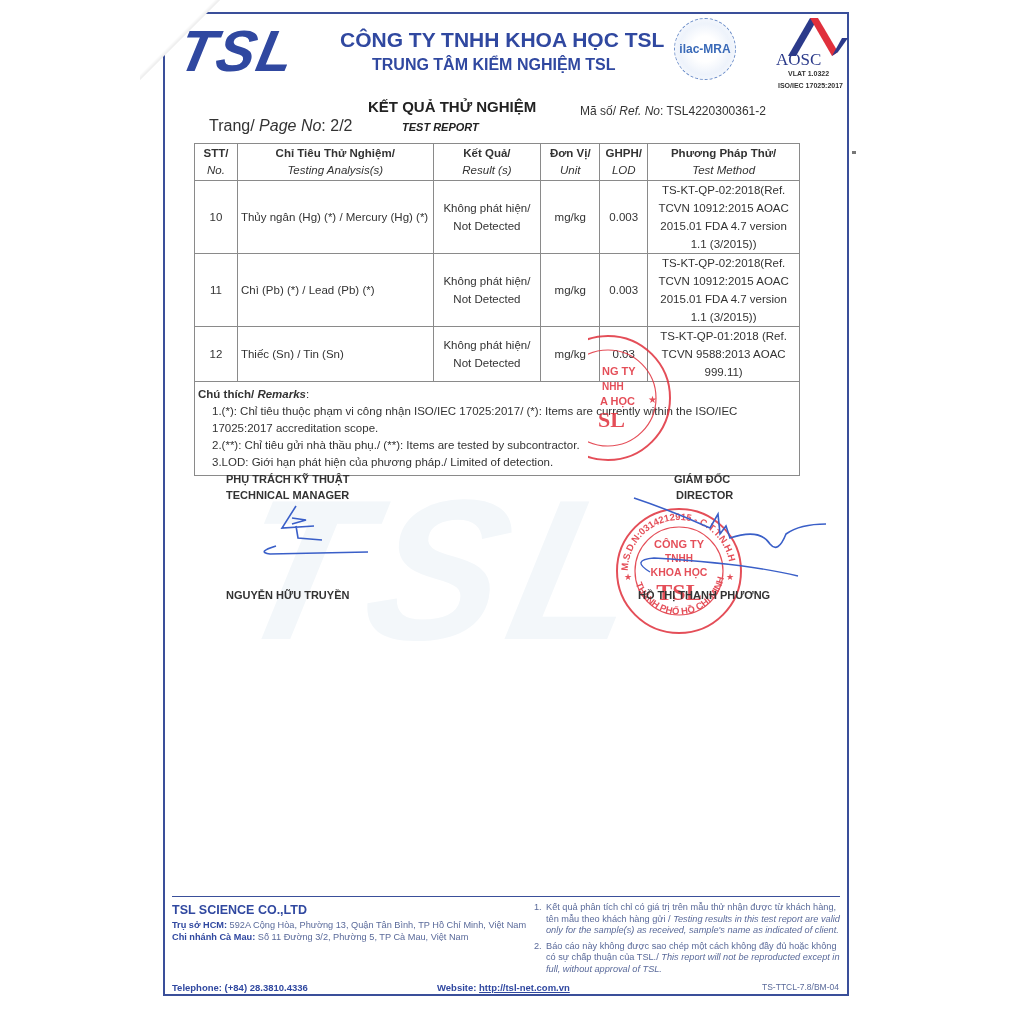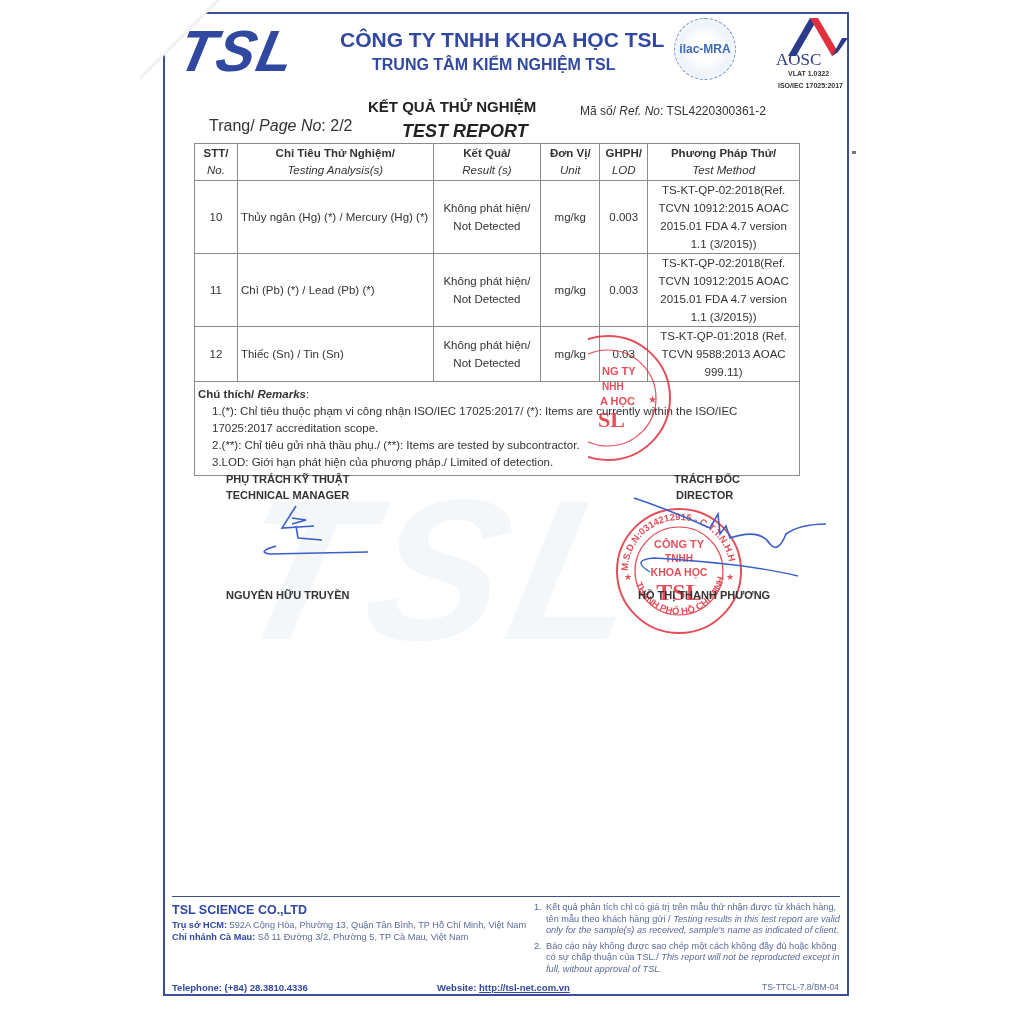--- a/index.html
+++ b/index.html
@@ -36,21 +36,21 @@
     background: radial-gradient(circle, #ffffff 30%, #eef3fb 60%, #ffffff 100%);
   }
   .ilac span { font-size: 12px; color: #3a6ab8; font-weight: bold; }
   .aosc { position: absolute; left: 752px; top: 16px; width: 80px; height: 80px; margin-left: 22px; }
   .aosc .mark { position: absolute; left: 6px; top: 0; }
   .aosc .aosc-text { position: absolute; left: 2px; top: 34px; font-family: "Liberation Serif", serif; font-size: 17px; color: #2b3a8a; }
   .aosc .vlat { position: absolute; left: 14px; top: 54px; font-size: 7px; font-weight: bold; color: #333; white-space: nowrap; }
   .aosc .iso { position: absolute; left: 4px; top: 66px; font-size: 7px; font-weight: bold; color: #333; white-space: nowrap; }
 
   .report-title-vn { position: absolute; left: 368px; top: 98px; font-size: 15px; font-weight: bold; color: #222; white-space: nowrap; }
-  .report-title-en { position: absolute; left: 402px; top: 121px; font-size: 18px; font-weight: bold; font-style: italic; color: #222; white-space: nowrap; }
+  .report-title-en { position: absolute; left: 402px; top: 121px; font-size: 11px; font-weight: bold; font-style: italic; color: #222; white-space: nowrap; }
   .page-no { position: absolute; left: 209px; top: 117px; font-size: 16px; color: #333; white-space: nowrap; }
   .ref-no { position: absolute; left: 580px; top: 104px; font-size: 12px; color: #333; white-space: nowrap; }
   .ital { font-style: italic; }
 
   table.results {
     position: absolute; left: 194px; top: 143px; width: 606px; border-collapse: collapse;
     font-size: 11.5px; color: #333;
   }
   table.results td, table.results th {
     border: 1px solid #8a8a8a; padding: 0 3px; text-align: center; vertical-align: middle; font-weight: normal;
@@ -219,21 +219,21 @@
 </svg>
 
 <div class="sig-label" style="left:226px; top:473px;">PHỤ TRÁCH KỸ THUẬT</div>
 <div class="sig-label" style="left:226px; top:489px;">TECHNICAL MANAGER</div>
 <svg class="signature" style="left:252px; top:500px;" width="120" height="62" viewBox="0 0 120 62">
   <path d="M44 6 L30 28 L62 26 M40 18 L54 20 L40 24 M44 26 L46 38 L70 40" fill="none" stroke="#3a5fc8" stroke-width="1.6"></path>
   <path d="M24 46 Q4 52 18 54 L116 52" fill="none" stroke="#3a5fc8" stroke-width="1.6"></path>
 </svg>
 <div class="sig-name" style="left:226px; top:589px;">NGUYỄN HỮU TRUYỀN</div>
 
-<div class="sig-label" style="left:674px; top:473px;">TRÁCH ĐỐC</div>
+<div class="sig-label" style="left:674px; top:473px;">GIÁM ĐỐC</div>
 <div class="sig-label" style="left:676px; top:489px;">DIRECTOR</div>
 
 <svg class="stamp" style="left:614px; top:506px;" width="130" height="130" viewBox="0 0 130 130">
   <defs>
     <path id="ringTop" d="M 14 65 A 51 51 0 0 1 116 65"></path>
     <path id="ringBot" d="M 20 72 A 46 46 0 0 0 110 72"></path>
   </defs>
   <circle cx="65" cy="65" r="62" fill="none" stroke="#e0303c" stroke-width="2"></circle>
   <circle cx="65" cy="65" r="44" fill="none" stroke="#e0303c" stroke-width="1.2"></circle>
   <text font-family="Liberation Sans, sans-serif" font-size="9.5" font-weight="bold" fill="#e0303c"><textPath href="#ringTop">M.S.D.N:0314212915 - C.T.T.N.H.H</textPath></text>

